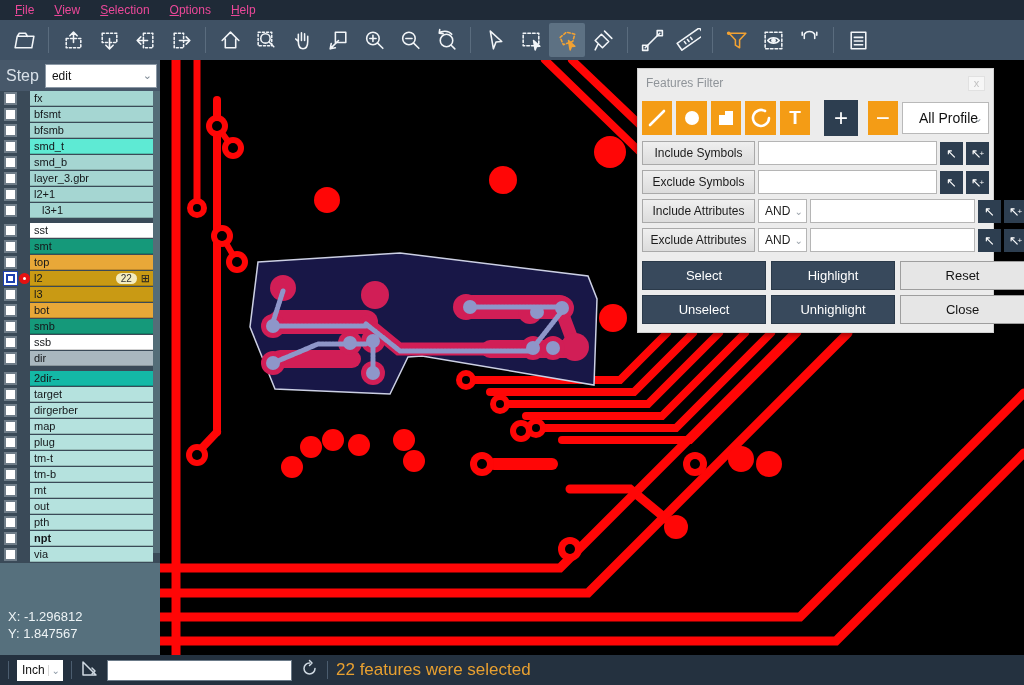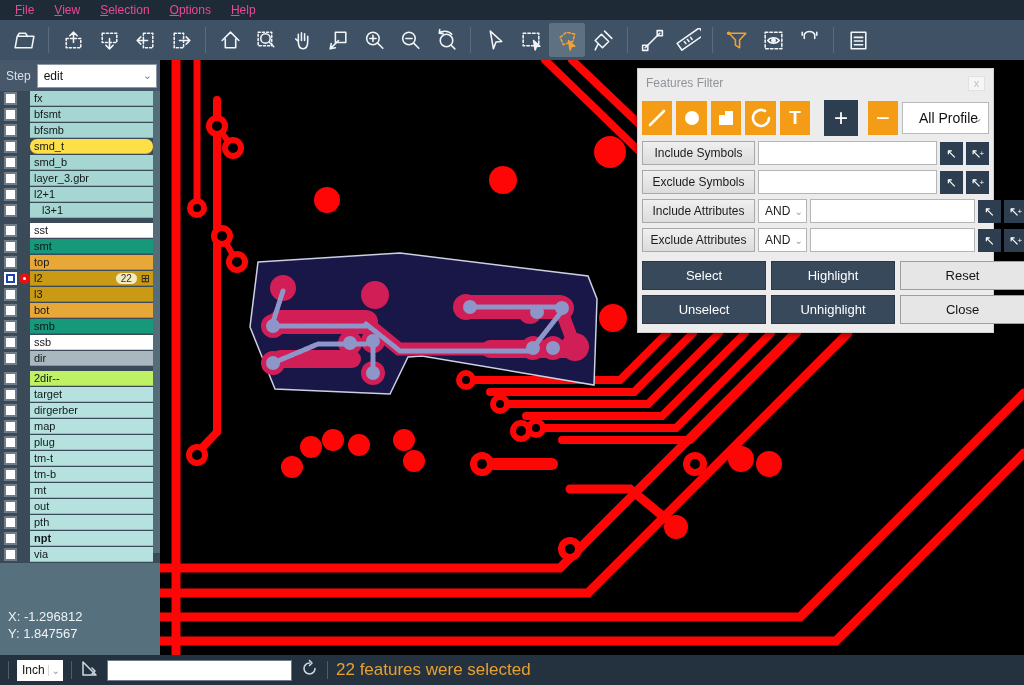--- a/index.html
+++ b/index.html
@@ -21,21 +21,21 @@
   .tool.active { background:#5d7183; }
   .tool svg { width:25px; height:25px; stroke:#f2f5f8; fill:none; stroke-width:1.5;
               stroke-linecap:round; stroke-linejoin:round; }
   .tool.accent svg { stroke:#f2a233; }
   .tsep { width:1px; height:26px; background:#5a6c7e; margin:0 6px; flex:0 0 auto; }
 
   
   .sidebar { position:absolute; left:0; top:60px; width:160px; height:595px;
              background:#3a4a58; display:flex; flex-direction:column; }
   .stepbar { height:36px; background:#47586a; display:flex; align-items:center; padding:0 3px; }
-  .step-label { color:#d9e1e9; font-size:12px; margin:0 6px 0 3px; }
+  .step-label { color:#d9e1e9; font-size:16px; margin:0 6px 0 3px; }
   .step-select { flex:1; height:24px; background:#fff; border:1px solid #8b98a5; display:flex;
                  align-items:center; font-size:12px; color:#111; padding-left:6px; position:relative; }
   .step-select .chev { position:absolute; right:4px; color:#7c8894; font-size:11px; }
   .layers { position:relative; flex:1; }
   .lrow { display:flex; align-items:center; height:15px; margin-bottom:1px; }
   .lsep { height:4px; }
   .chkcol { width:30px; display:flex; align-items:center; flex:0 0 auto; }
   .chk { width:13px; height:13px; background:#fff; border:2px solid #6f7d89; margin-left:4px; }
   .chk.sel { background:#1d41b0; border-color:#fff; outline:1px solid #1d41b0; display:flex;
              align-items:center; justify-content:center; }
@@ -287,21 +287,21 @@
         <div class="lrow">
           <div class="chkcol">
             <div class="chk"></div>
           </div>
           <div class="lname" style="background: rgb(165, 214, 210);">bfsmb</div>
         </div>
         <div class="lrow">
           <div class="chkcol">
             <div class="chk"></div>
           </div>
-          <div class="lname" style="background: #fde047; border-radius: 7px;">smd_t</div>
+          <div class="lname" style="background: #5eead4;">smd_t</div>
         </div>
         <div class="lrow">
           <div class="chkcol">
             <div class="chk"></div>
           </div>
           <div class="lname" style="background: rgb(165, 214, 210);">smd_b</div>
         </div>
         <div class="lrow">
           <div class="chkcol">
             <div class="chk"></div>
@@ -374,21 +374,21 @@
           <div class="chkcol">
             <div class="chk"></div>
           </div>
           <div class="lname" style="background: rgb(169, 183, 191);">dir</div>
         </div>
         <div class="lsep"></div>
         <div class="lrow">
           <div class="chkcol">
             <div class="chk"></div>
           </div>
-          <div class="lname" style="background: #bef264;">2dir--</div>
+          <div class="lname" style="background: #14b8a6;">2dir--</div>
         </div>
         <div class="lrow">
           <div class="chkcol">
             <div class="chk"></div>
           </div>
           <div class="lname" style="background: rgb(181, 226, 222);">target</div>
         </div>
         <div class="lrow">
           <div class="chkcol">
             <div class="chk"></div>

